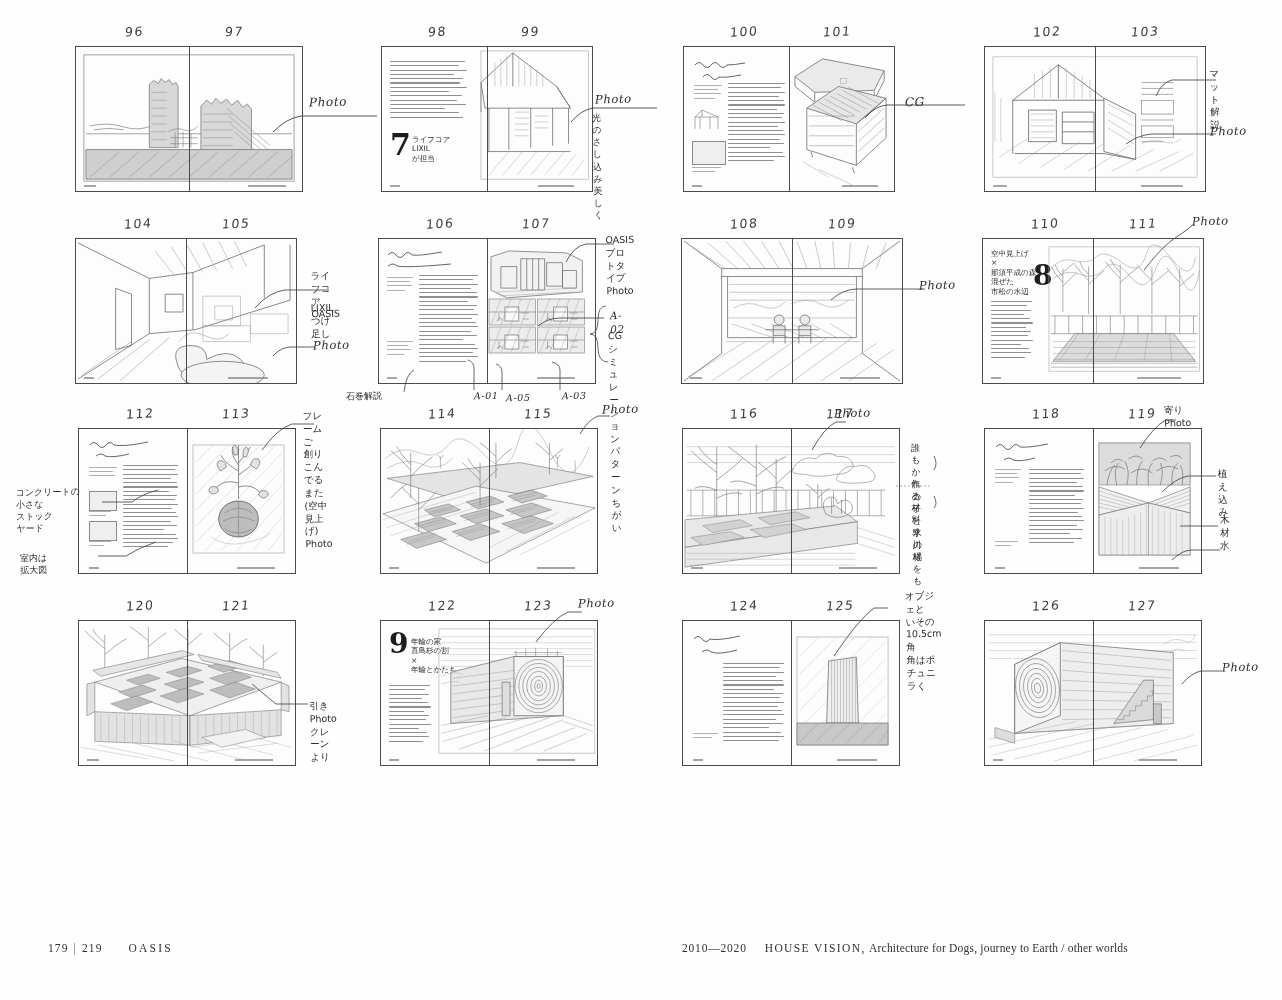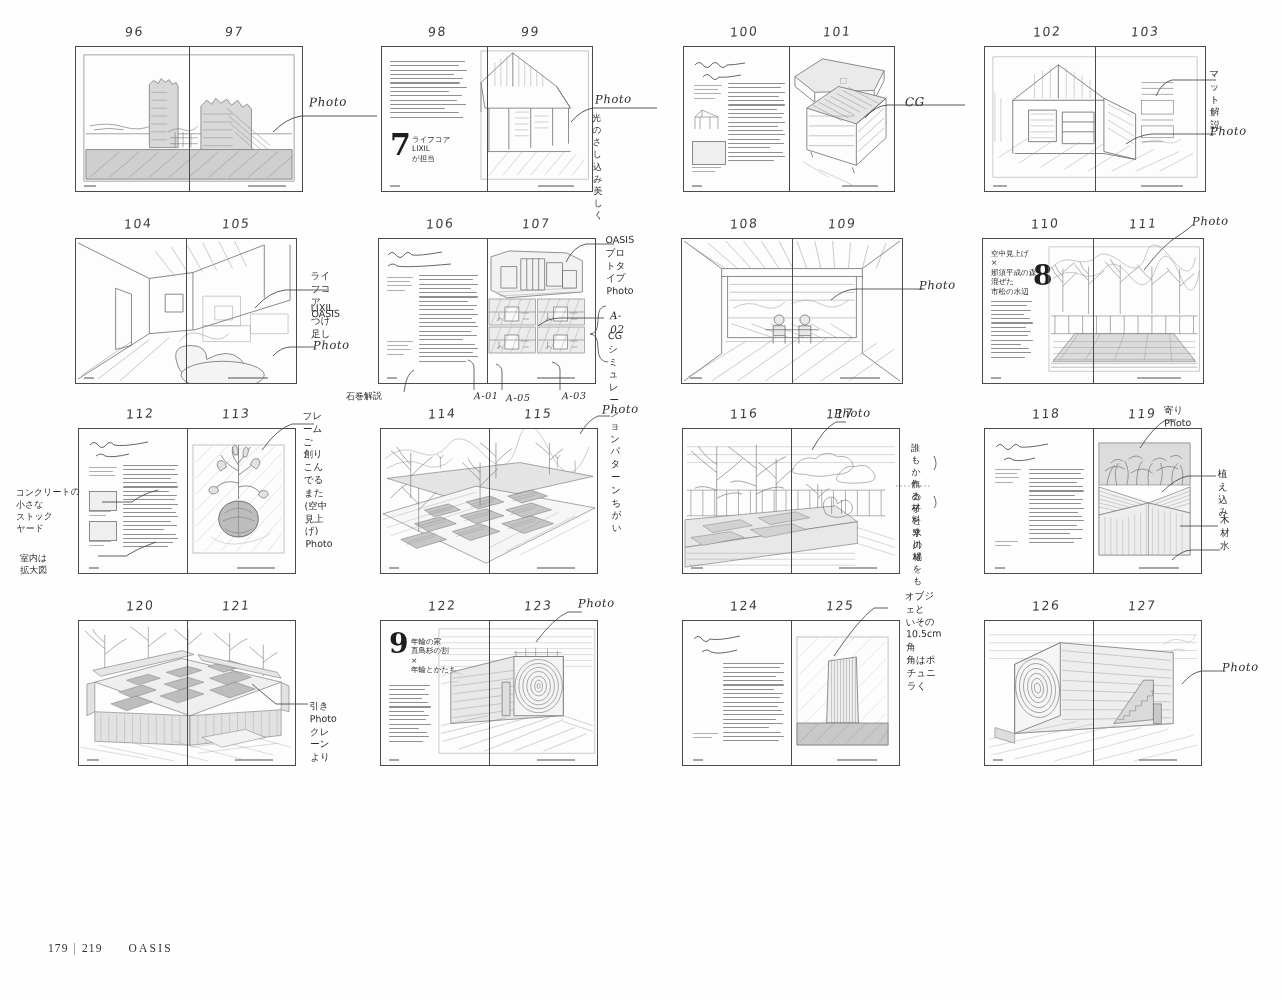--- a/index.html
+++ b/index.html
@@ -1393,15 +1393,18 @@
       </div>
       <div class="anno lat" style="left:238px; top:40px; font-size:11.5px;">Photo</div>
     </div>
 
   </div>
 
   <div class="page-footer">
     <div class="folio">
       <span>179</span><span class="sep">|</span><span>219</span><span class="sect">OASIS</span>
     </div>
+    <div class="running">
+      <span class="years">2010—2020</span><span class="title">HOUSE VISION,</span> <span class="sub">Architecture for Dogs, journey to Earth / other worlds</span>
+    </div>
   </div>
 
 </div>
 
 </body></html>

